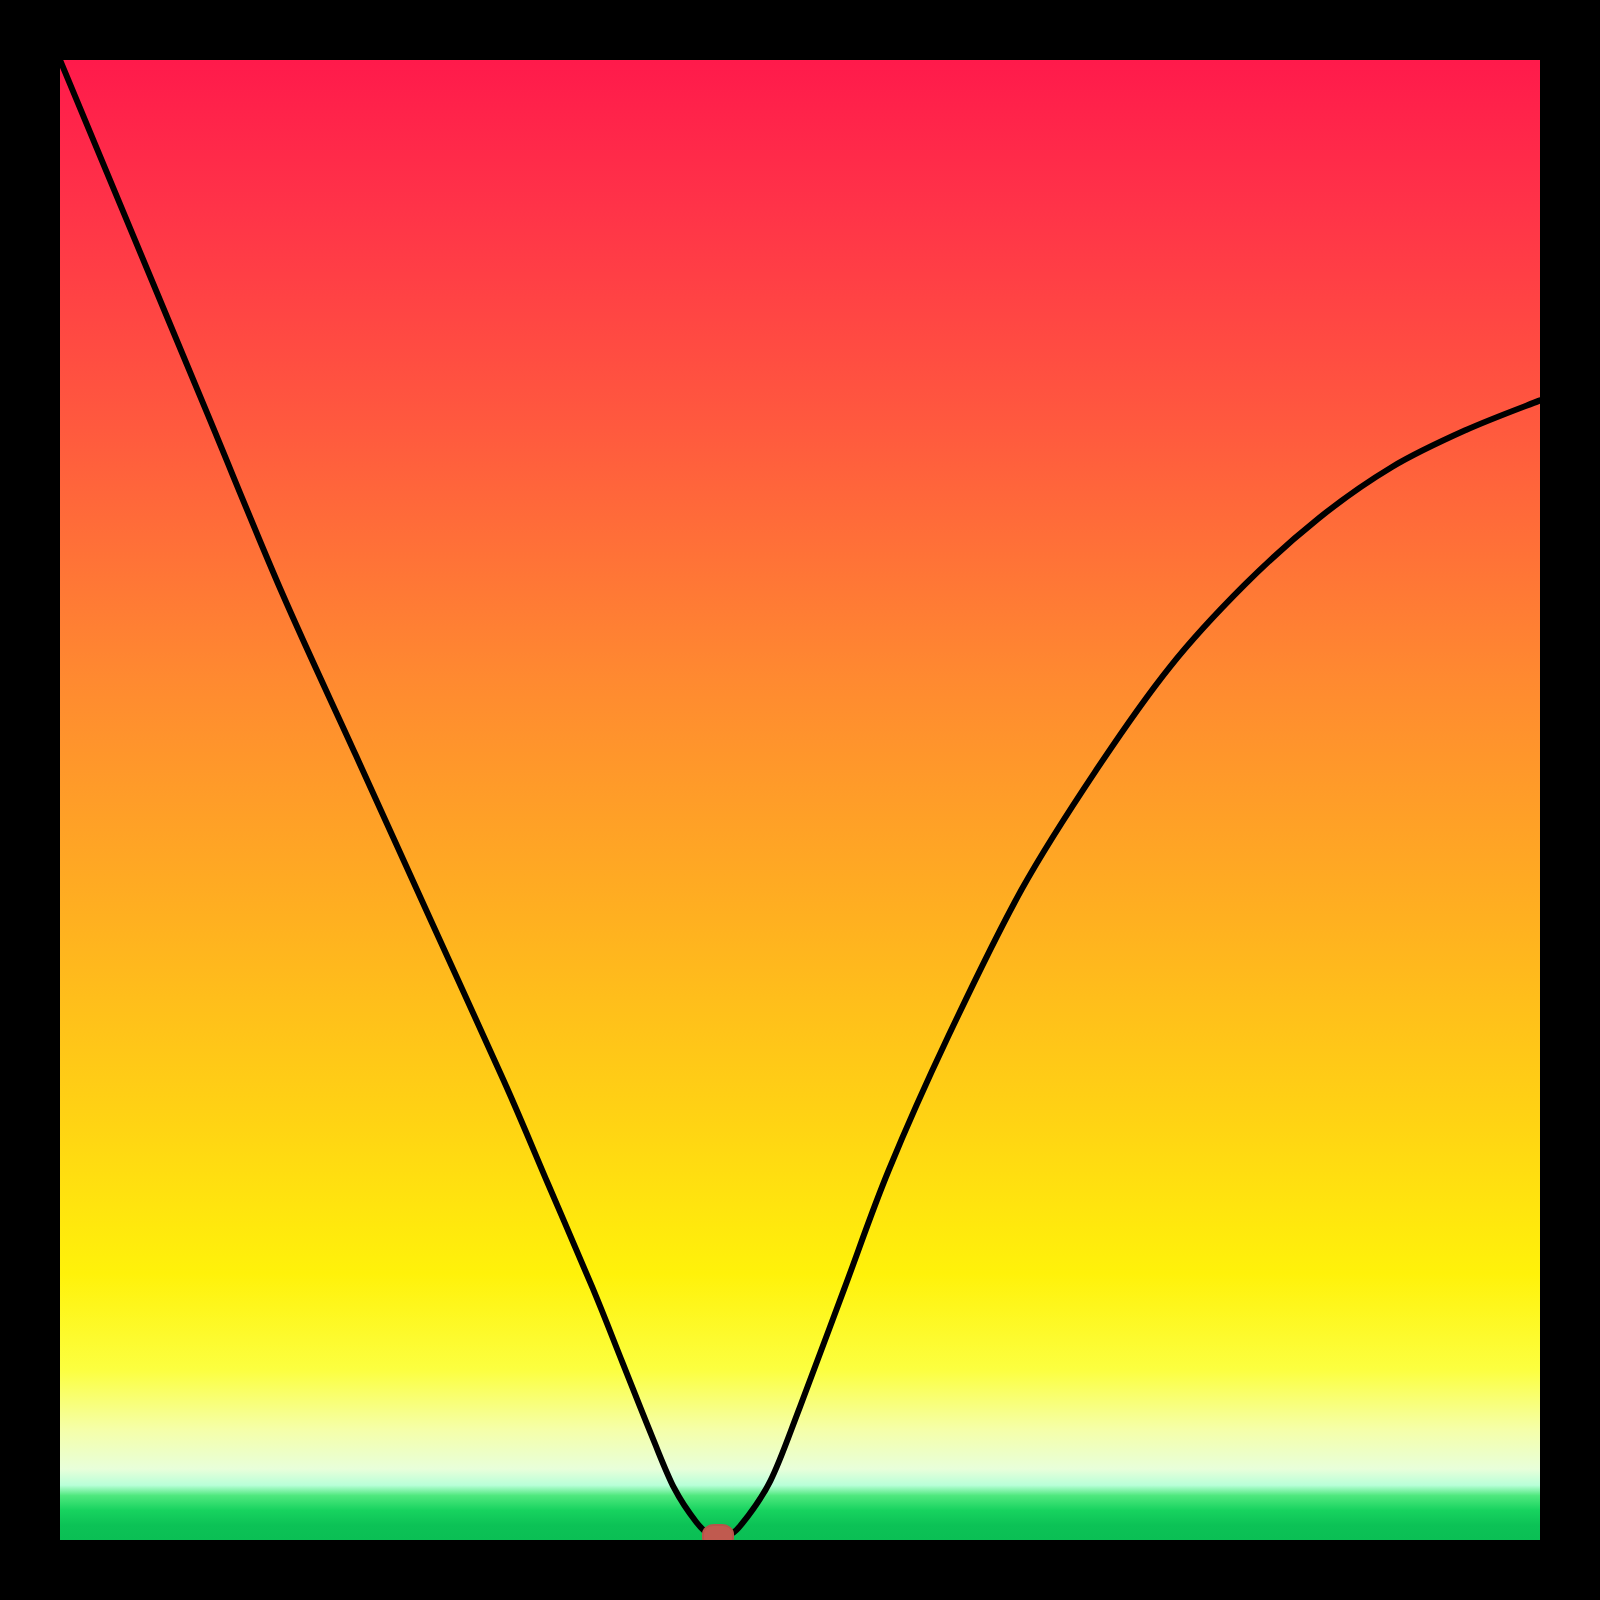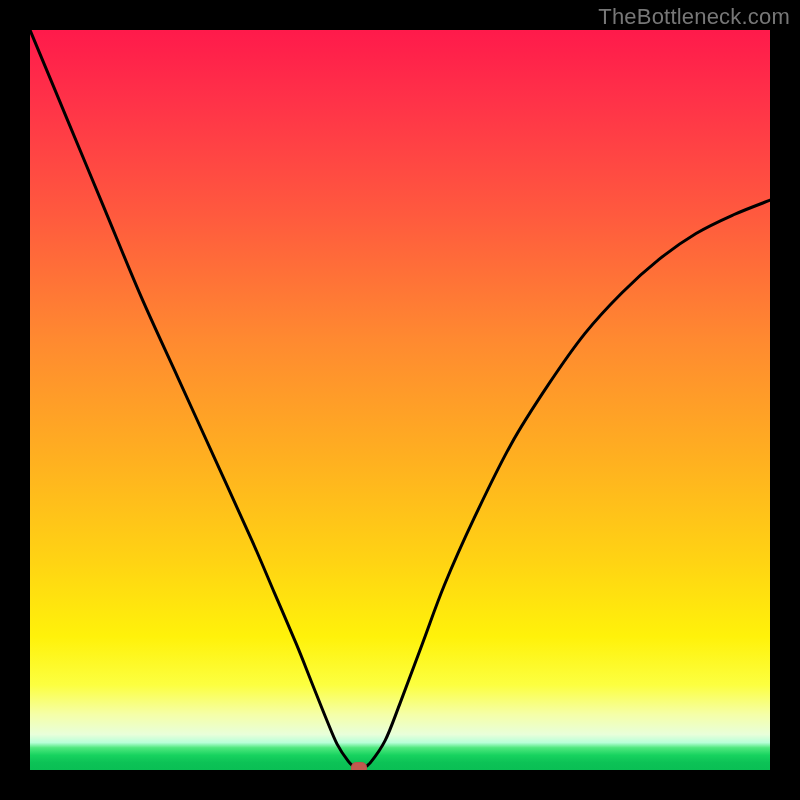--- a/index.html
+++ b/index.html
@@ -76,21 +76,20 @@
     border-radius: 6px / 5px;
     background: #c05a4f;
     box-shadow: inset 0 0 0 1px rgba(0,0,0,0.05);
     z-index: 4;
   }
 </style>
 </head>
 <body>
 
 <div class="outer">
-  <div class="watermark">TheBottleneck.com</div>
 
   <div class="plot-area">
     <div class="gradient"></div>
 
     <svg class="curve" viewBox="0 0 740 740" preserveAspectRatio="none">
       <path id="curve-path" fill="none" stroke="#000000" stroke-width="3" stroke-linecap="round" stroke-linejoin="round" d="M 0.00 0.00 C 6.17 14.80, 24.67 59.20, 37.00 88.80 C 49.33 118.40, 61.67 148.00, 74.00 177.60 C 86.33 207.20, 98.67 238.03, 111.00 266.40 C 123.33 294.77, 135.67 320.67, 148.00 347.80 C 160.33 374.93, 172.67 402.07, 185.00 429.20 C 197.33 456.33, 212.13 488.40, 222.00 510.60 C 231.87 532.80, 236.80 545.13, 244.20 562.40 C 251.60 579.67, 260.23 599.40, 266.40 614.20 C 272.57 629.00, 276.27 638.87, 281.20 651.20 C 286.13 663.53, 291.68 677.72, 296.00 688.20 C 300.32 698.68, 303.40 706.95, 307.10 714.10 C 310.80 721.25, 315.12 727.17, 318.20 731.12 C 321.28 735.07, 323.13 736.67, 325.60 737.78 C 328.07 738.89, 330.53 738.64, 333.00 737.78 C 335.47 736.92, 336.70 737.16, 340.40 732.60 C 344.10 728.04, 350.27 720.27, 355.20 710.40 C 360.13 700.53, 363.83 689.43, 370.00 673.40 C 376.17 657.37, 384.80 633.93, 392.20 614.20 C 399.60 594.47, 405.77 575.97, 414.40 555.00 C 423.03 534.03, 432.90 511.83, 444.00 488.40 C 455.10 464.97, 468.67 436.60, 481.00 414.40 C 493.33 392.20, 505.67 373.70, 518.00 355.20 C 530.33 336.70, 542.67 318.82, 555.00 303.40 C 567.33 287.98, 579.67 275.03, 592.00 262.70 C 604.33 250.37, 616.67 239.27, 629.00 229.40 C 641.33 219.53, 653.67 210.90, 666.00 203.50 C 678.33 196.10, 690.67 190.55, 703.00 185.00 C 715.33 179.45, 733.83 172.67, 740.00 170.20"></path>
     </svg>
 
     <div id="marker" class="marker" style="left: 321.3px; top: 731.78px; background: rgb(192, 90, 79);"></div>
   </div>

